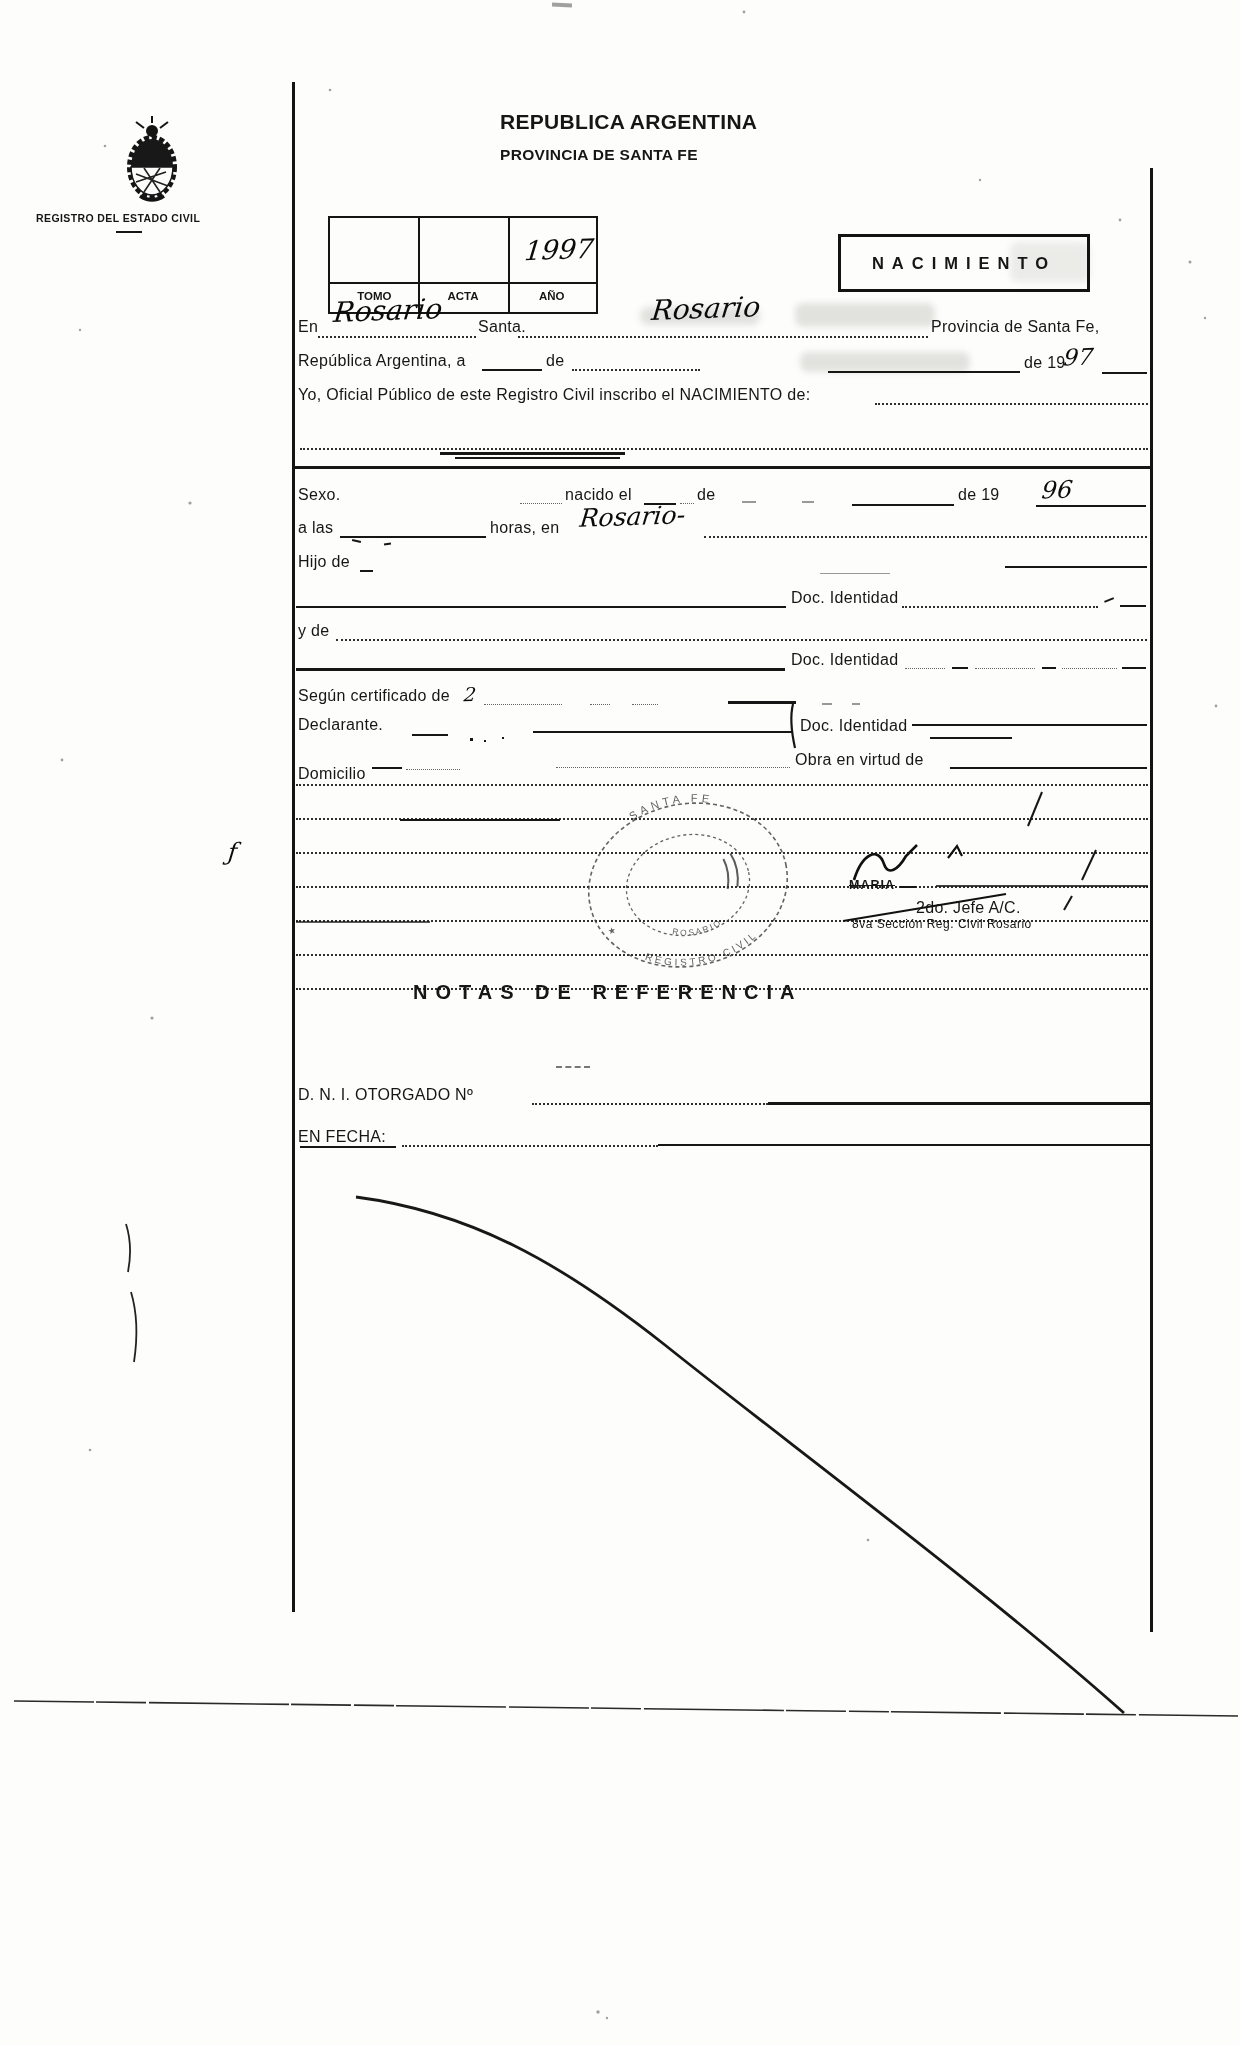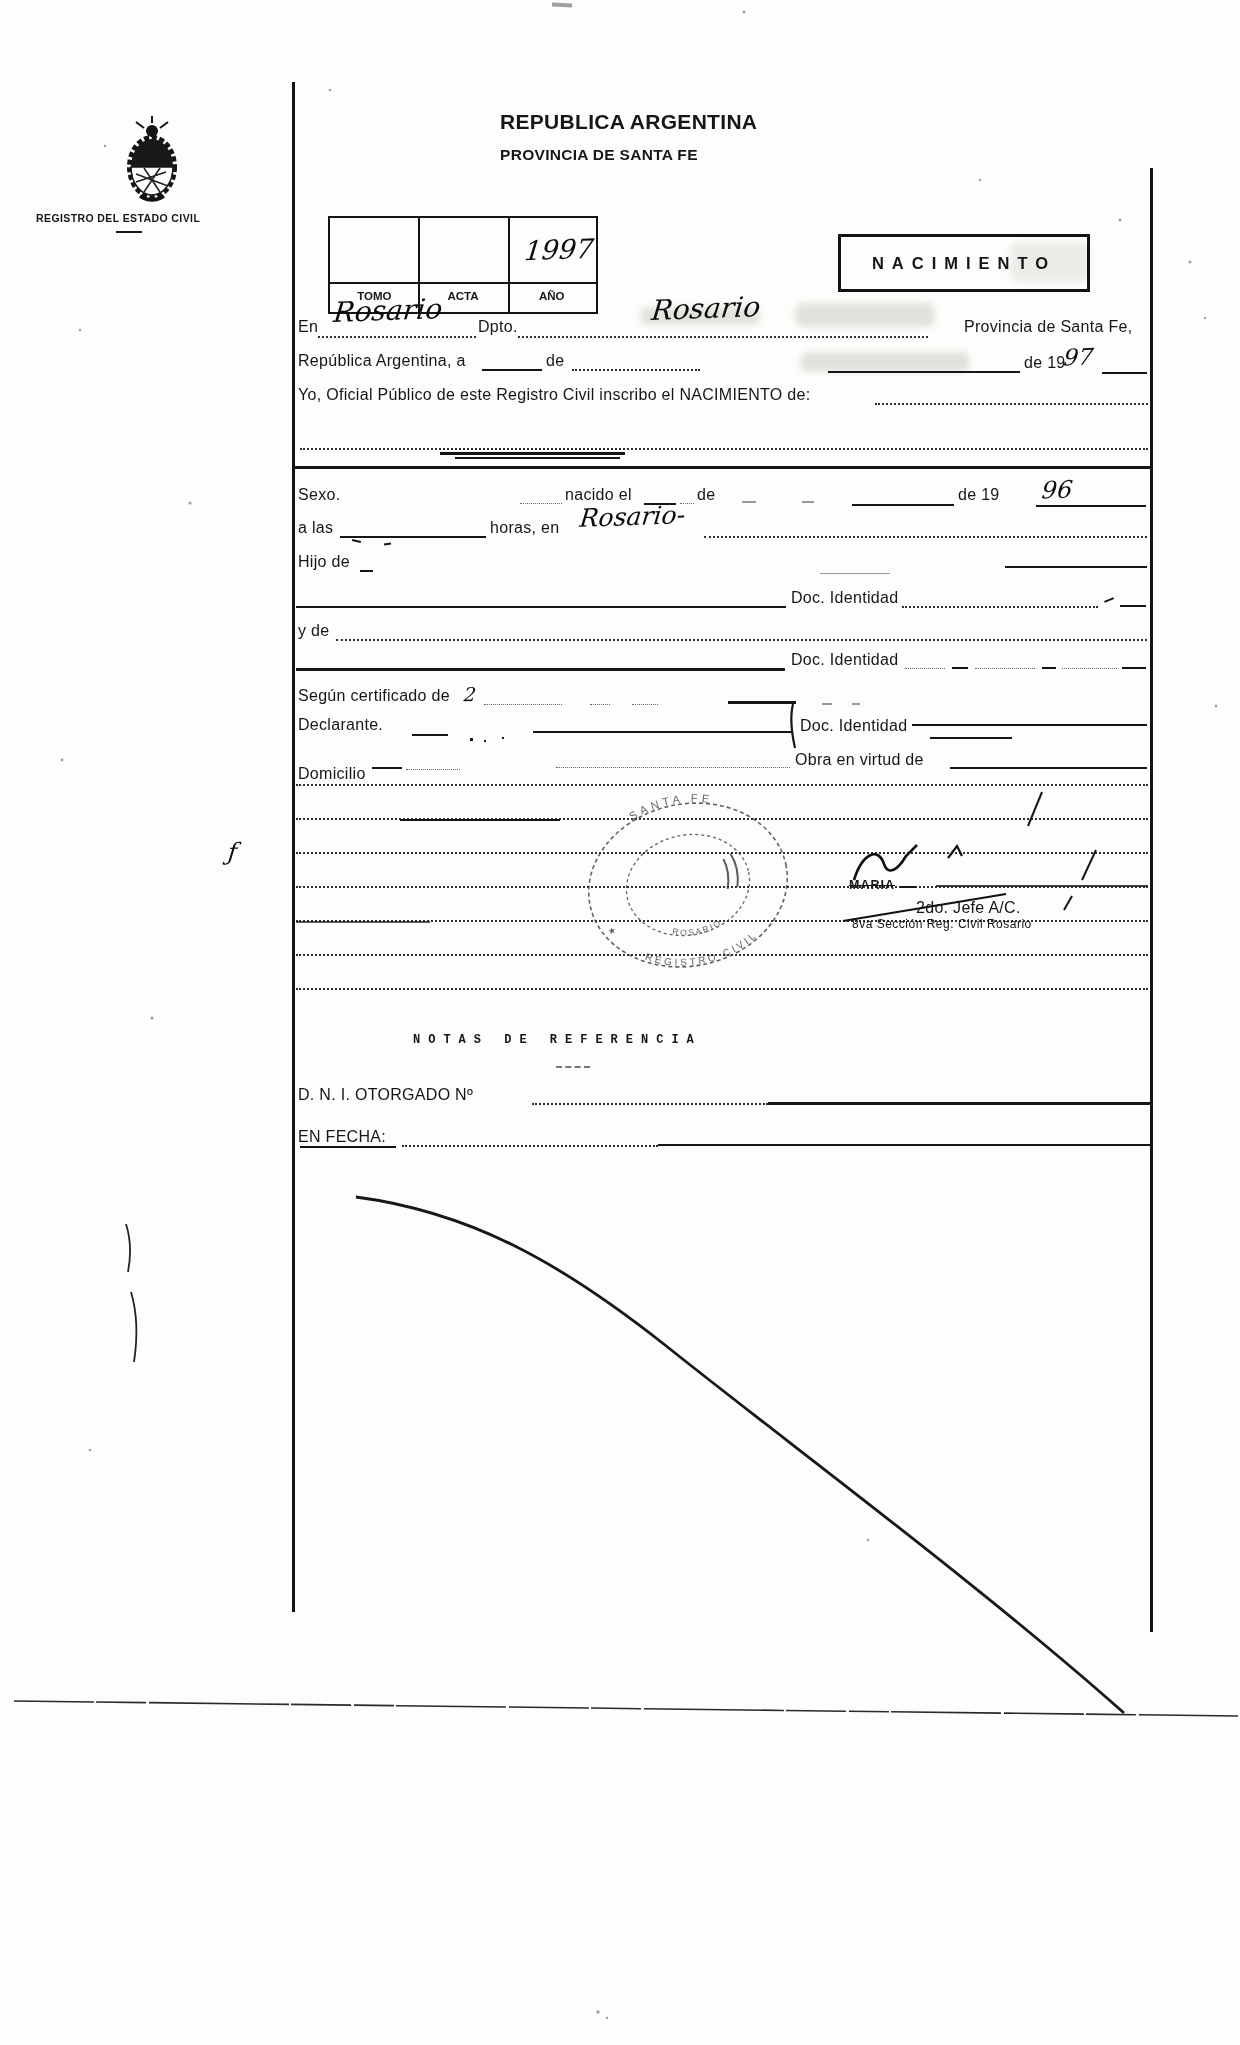--- a/index.html
+++ b/index.html
@@ -56,24 +56,24 @@
     <div class="hand" style="left:195px;top:16px;font-size:27px;">1997</div>
   </div>
 
   <div class="box-nac" style="left:838px;top:234px;width:246px;height:52px;">
     <span class="b" style="font-size:16.5px;letter-spacing:8px;">NACIMIENTO</span>
   </div>
 
   <div class="t" style="left:298px;top:318px;">En</div>
   <div class="dl" style="left:318px;top:336px;width:158px;"></div>
   <div class="hand" style="left:334px;top:294px;font-size:28px;">Rosario</div>
-  <div class="t" style="left:478px;top:318px;">Dpto.</div>
+  <div class="t" style="left:478px;top:318px;">Santa.</div>
   <div class="dl" style="left:518px;top:336px;width:410px;"></div>
   <div class="hand" style="left:652px;top:292px;font-size:28px;">Rosario</div>
-  <div class="t" style="left:964px;top:318px;">Provincia de Santa Fe,</div>
+  <div class="t" style="left:931px;top:318px;">Provincia de Santa Fe,</div>
 
   <div class="t" style="left:298px;top:352px;">República Argentina, a</div>
   <div class="sl" style="left:482px;top:369px;width:60px;height:1.5px;"></div>
   <div class="t" style="left:546px;top:352px;">de</div>
   <div class="dl" style="left:572px;top:369px;width:128px;"></div>
   <div class="sl" style="left:828px;top:371px;width:192px;height:2px;"></div>
   <div class="t" style="left:1024px;top:354px;">de 19</div>
   <div class="hand" style="left:1064px;top:344px;font-size:23px;">97</div>
   <div class="sl" style="left:1102px;top:372px;width:45px;height:2px;"></div>
 
@@ -165,21 +165,21 @@
   <div class="dl" style="left:296px;top:988px;width:852px;"></div>
   <div class="sl" style="left:400px;top:819px;width:160px;height:2px;"></div>
   <div class="sl" style="left:296px;top:921px;width:134px;height:1.5px;opacity:.7;"></div>
   <div class="sl" style="left:936px;top:885px;width:212px;height:2px;opacity:.8;"></div>
 
   <div class="t b strike" style="left:849px;top:878px;font-size:12.5px;letter-spacing:1px;">MARIA</div>
   <div class="sl" style="left:900px;top:886px;width:16px;height:1.5px;"></div>
   <div class="t" style="left:916px;top:899px;font-size:16px;">2do. Jefe A/C.</div>
   <div class="t" style="left:852px;top:917px;font-size:12px;letter-spacing:.5px;">8va Sección Reg. Civil Rosario</div>
 
-  <div class="t b ctr" style="left:413px;top:1033px;width:600px;font-size:12px;letter-spacing:8px;font-family:Liberation Mono, monospace;">NOTAS DE REFERENCIA</div>
+  <div class="t b ctr" style="left:413px;top:981px;width:600px;font-size:20px;letter-spacing:8px;">NOTAS DE REFERENCIA</div>
   <div class="abs" style="left:556px;top:1066px;width:34px;border-top:2px dashed #777;z-index:1;"></div>
   <div class="t" style="left:298px;top:1086px;">D. N. I. OTORGADO Nº</div>
   <div class="dl" style="left:532px;top:1103px;width:236px;"></div>
   <div class="sl" style="left:768px;top:1102px;width:384px;height:2.5px;"></div>
   <div class="t" style="left:298px;top:1128px;">EN FECHA:</div>
   <div class="sl" style="left:300px;top:1146px;width:96px;height:1.5px;"></div>
   <div class="dl" style="left:402px;top:1145px;width:256px;"></div>
   <div class="sl" style="left:658px;top:1144px;width:492px;height:2.2px;"></div>
 
   <div class="hand" style="left:228px;top:838px;font-size:24px;">ƒ</div>

